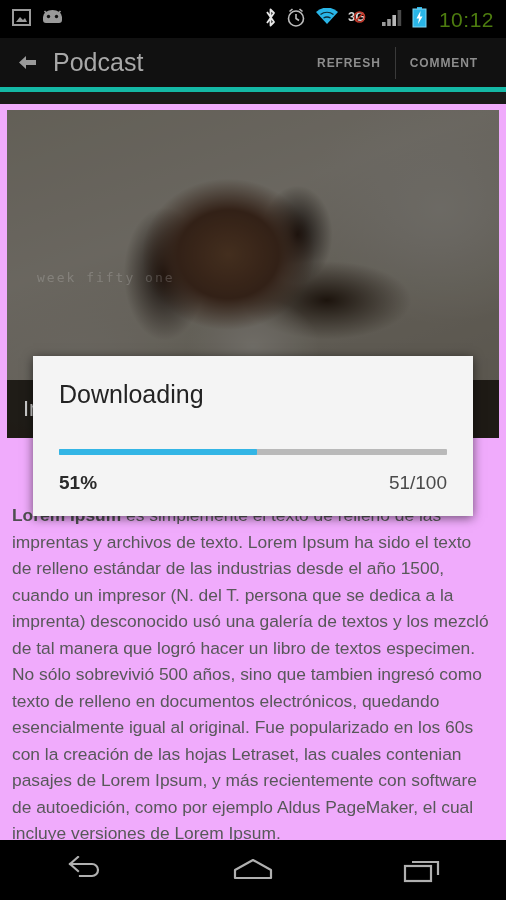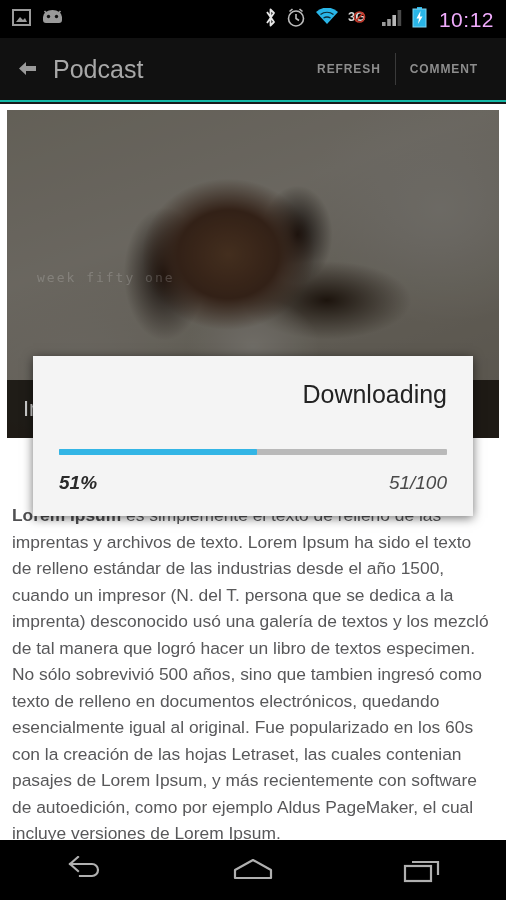--- a/index.html
+++ b/index.html
@@ -43,26 +43,26 @@
     font-weight: 400;
     line-height: 1;
     margin-left: 3px;
   }
 
   
   #action-bar {
     position: absolute;
     top: 38px; left: 0;
     width: 506px;
-    height: 64px;
+    height: 54px;
     background: #111111;
     display: flex;
     align-items: center;
     padding: 0 14px 0 16px;
-    border-bottom: 2px solid #14b8a6;
+    border-bottom: 5px solid #14b8a6;
   }
   #back-arrow-btn {
     width: 26px; height: 26px;
     display: flex; align-items: center; justify-content: center;
     cursor: pointer;
     flex: none;
   }
   #actionbar-title {
     color: #a8a8a8;
     font-size: 25px;
@@ -90,21 +90,21 @@
     height: 32px;
     background: #3a3a3a;
   }
 
   
   #content {
     position: absolute;
     top: 104px; left: 0;
     width: 506px;
     height: 736px;
-    background: #ffffff;
+    background: #f0abfc;
     overflow: hidden;
   }
 
   
   #hero {
     position: relative;
     margin: 6px 7px 0 7px;
     height: 328px;
     overflow: hidden;
     background: #2b2620;
@@ -214,21 +214,20 @@
     width: 440px;
     background: #f4f4f4;
     box-shadow: 0 2px 10px rgba(0,0,0,0.55);
     padding: 24px 26px 22px 26px;
   }
   #dialog-title {
     color: #232323;
     font-size: 25px;
     font-weight: 400;
     margin-bottom: 40px;
-    text-align: right;
   }
   #progress-track {
     position: relative;
     width: 100%;
     height: 6px;
     background: #b9b9b9;
     border-radius: 1px;
     cursor: pointer;
   }
   #progress-fill {
@@ -236,21 +235,20 @@
     left: 0; top: 0; bottom: 0;
     width: 51%;
     background: #33b5e5;
     border-radius: 1px;
   }
   #progress-labels {
     display: flex;
     justify-content: space-between;
     align-items: baseline;
     margin-top: 17px;
-    font-style: italic;
   }
   #progress-percent {
     color: #2a2a2a;
     font-size: 19px;
     font-weight: bold;
   }
   #progress-count {
     color: #4a4a4a;
     font-size: 19px;
     font-weight: 400;
@@ -315,21 +313,21 @@
           <rect x="16.6" y="2" width="3.6" height="16" fill="#4a4a4a"></rect>
         </svg>
       </span>
       <span class="sb-icon">
         <svg width="15" height="21" viewBox="0 0 15 21">
           <rect x="5" y="0" width="5" height="2" fill="#29b6e8"></rect>
           <rect x="1" y="2" width="13" height="18" fill="#29b6e8" stroke="#7fd4f2" stroke-width="1"></rect>
           <path d="M8.5 4 L4.5 11.5 L7 11.5 L6 17 L10.5 9.5 L8 9.5 Z" fill="#ffffff"></path>
         </svg>
       </span>
-      <span id="status-clock" style="color: #f0abfc; text-align: right;">10:12</span>
+      <span id="status-clock" style="color: #4d7c0f; text-align: right;">10:12</span>
     </div>
   </div>
 
   <div id="action-bar">
     <div id="back-arrow-btn">
       <svg width="24" height="20" viewBox="0 0 24 20">
         <path d="M9 3 L2 9.5 L9 16 L9 12 L19 12 L19 7 L9 7 Z" fill="#9a9a9a"></path>
       </svg>
     </div>
     <div id="actionbar-title">Podcast</div>

